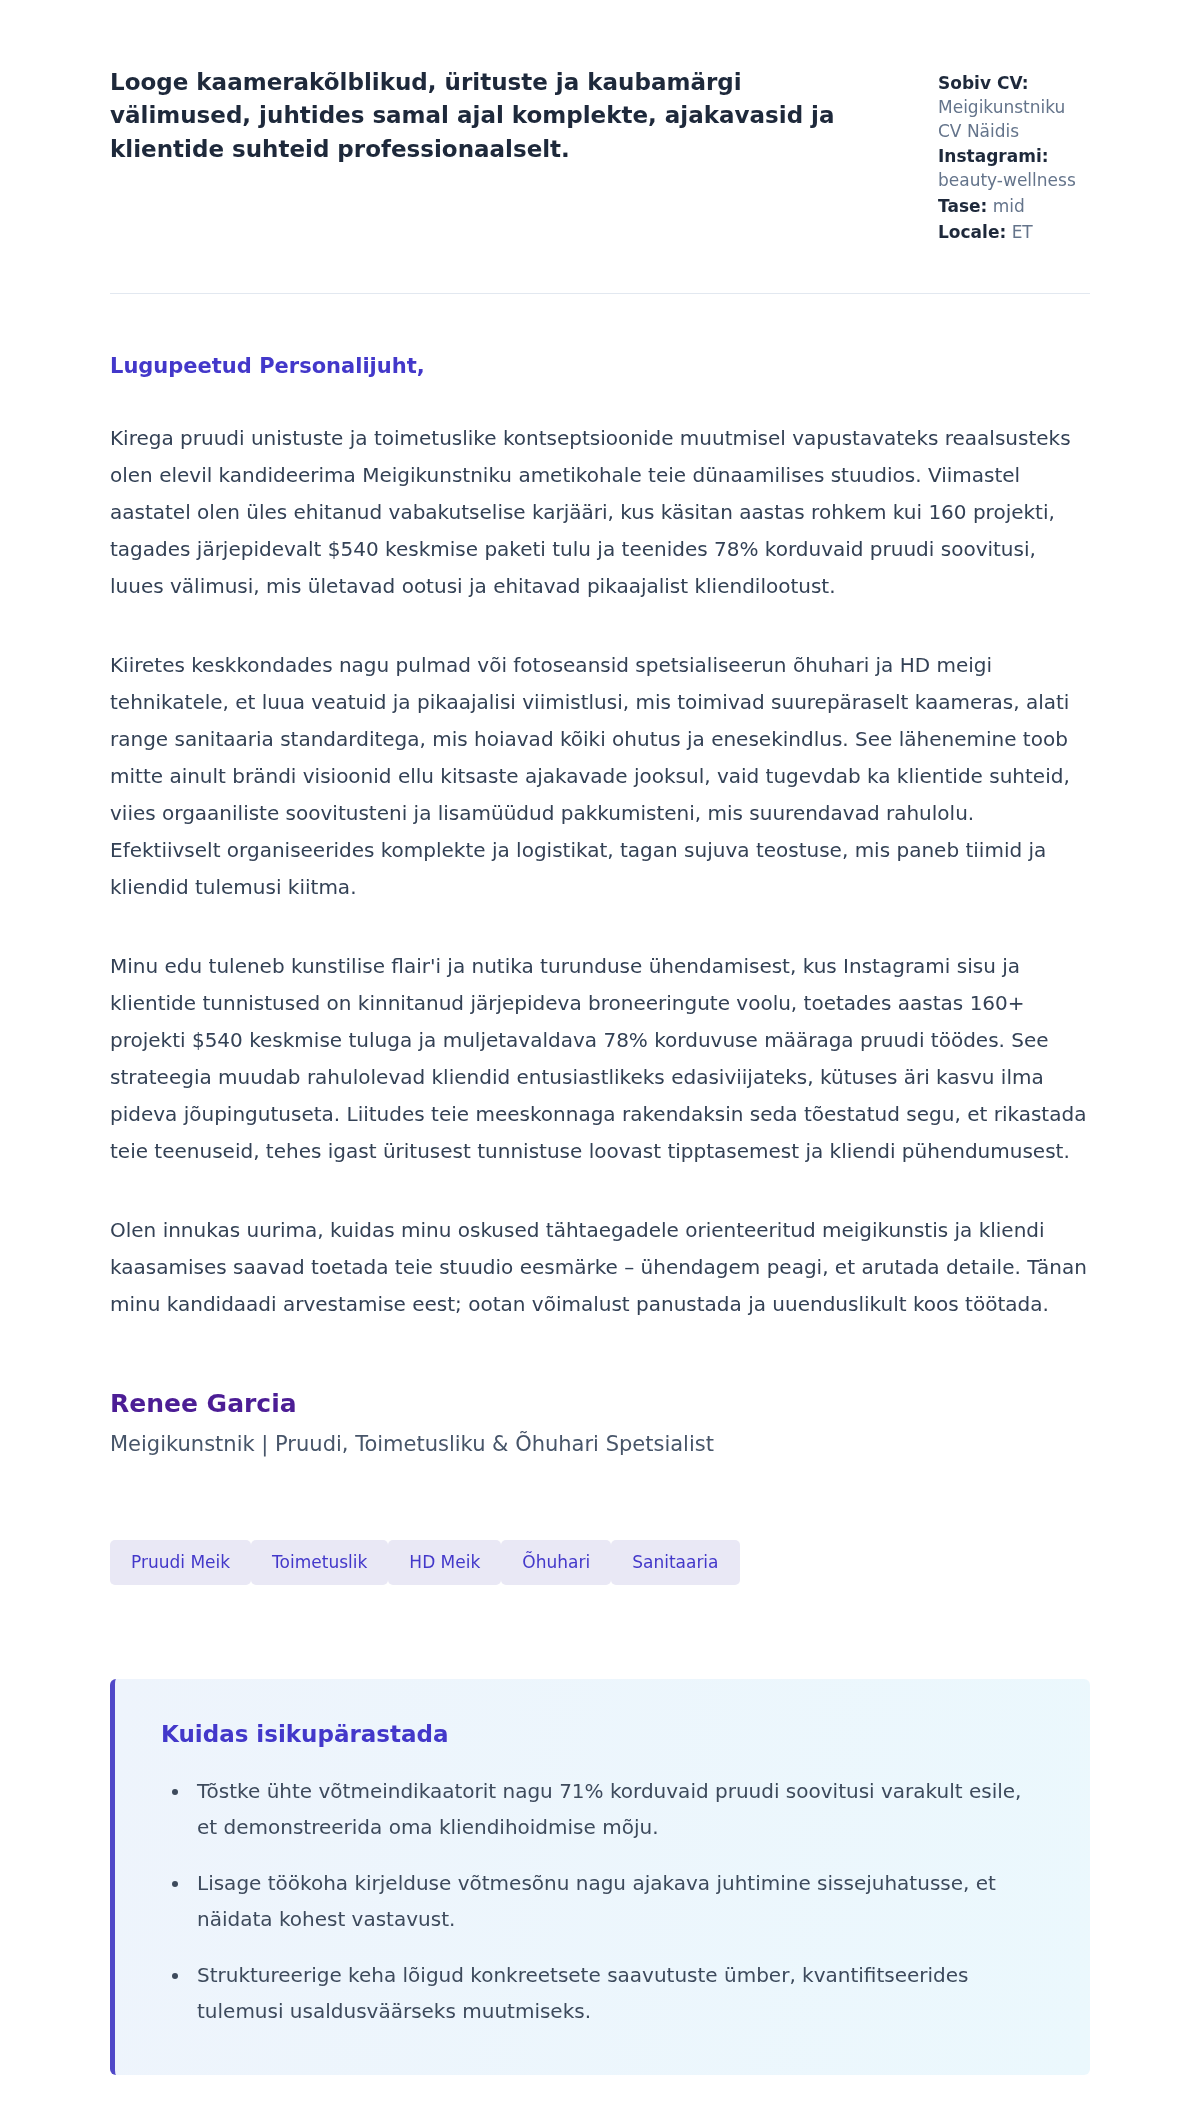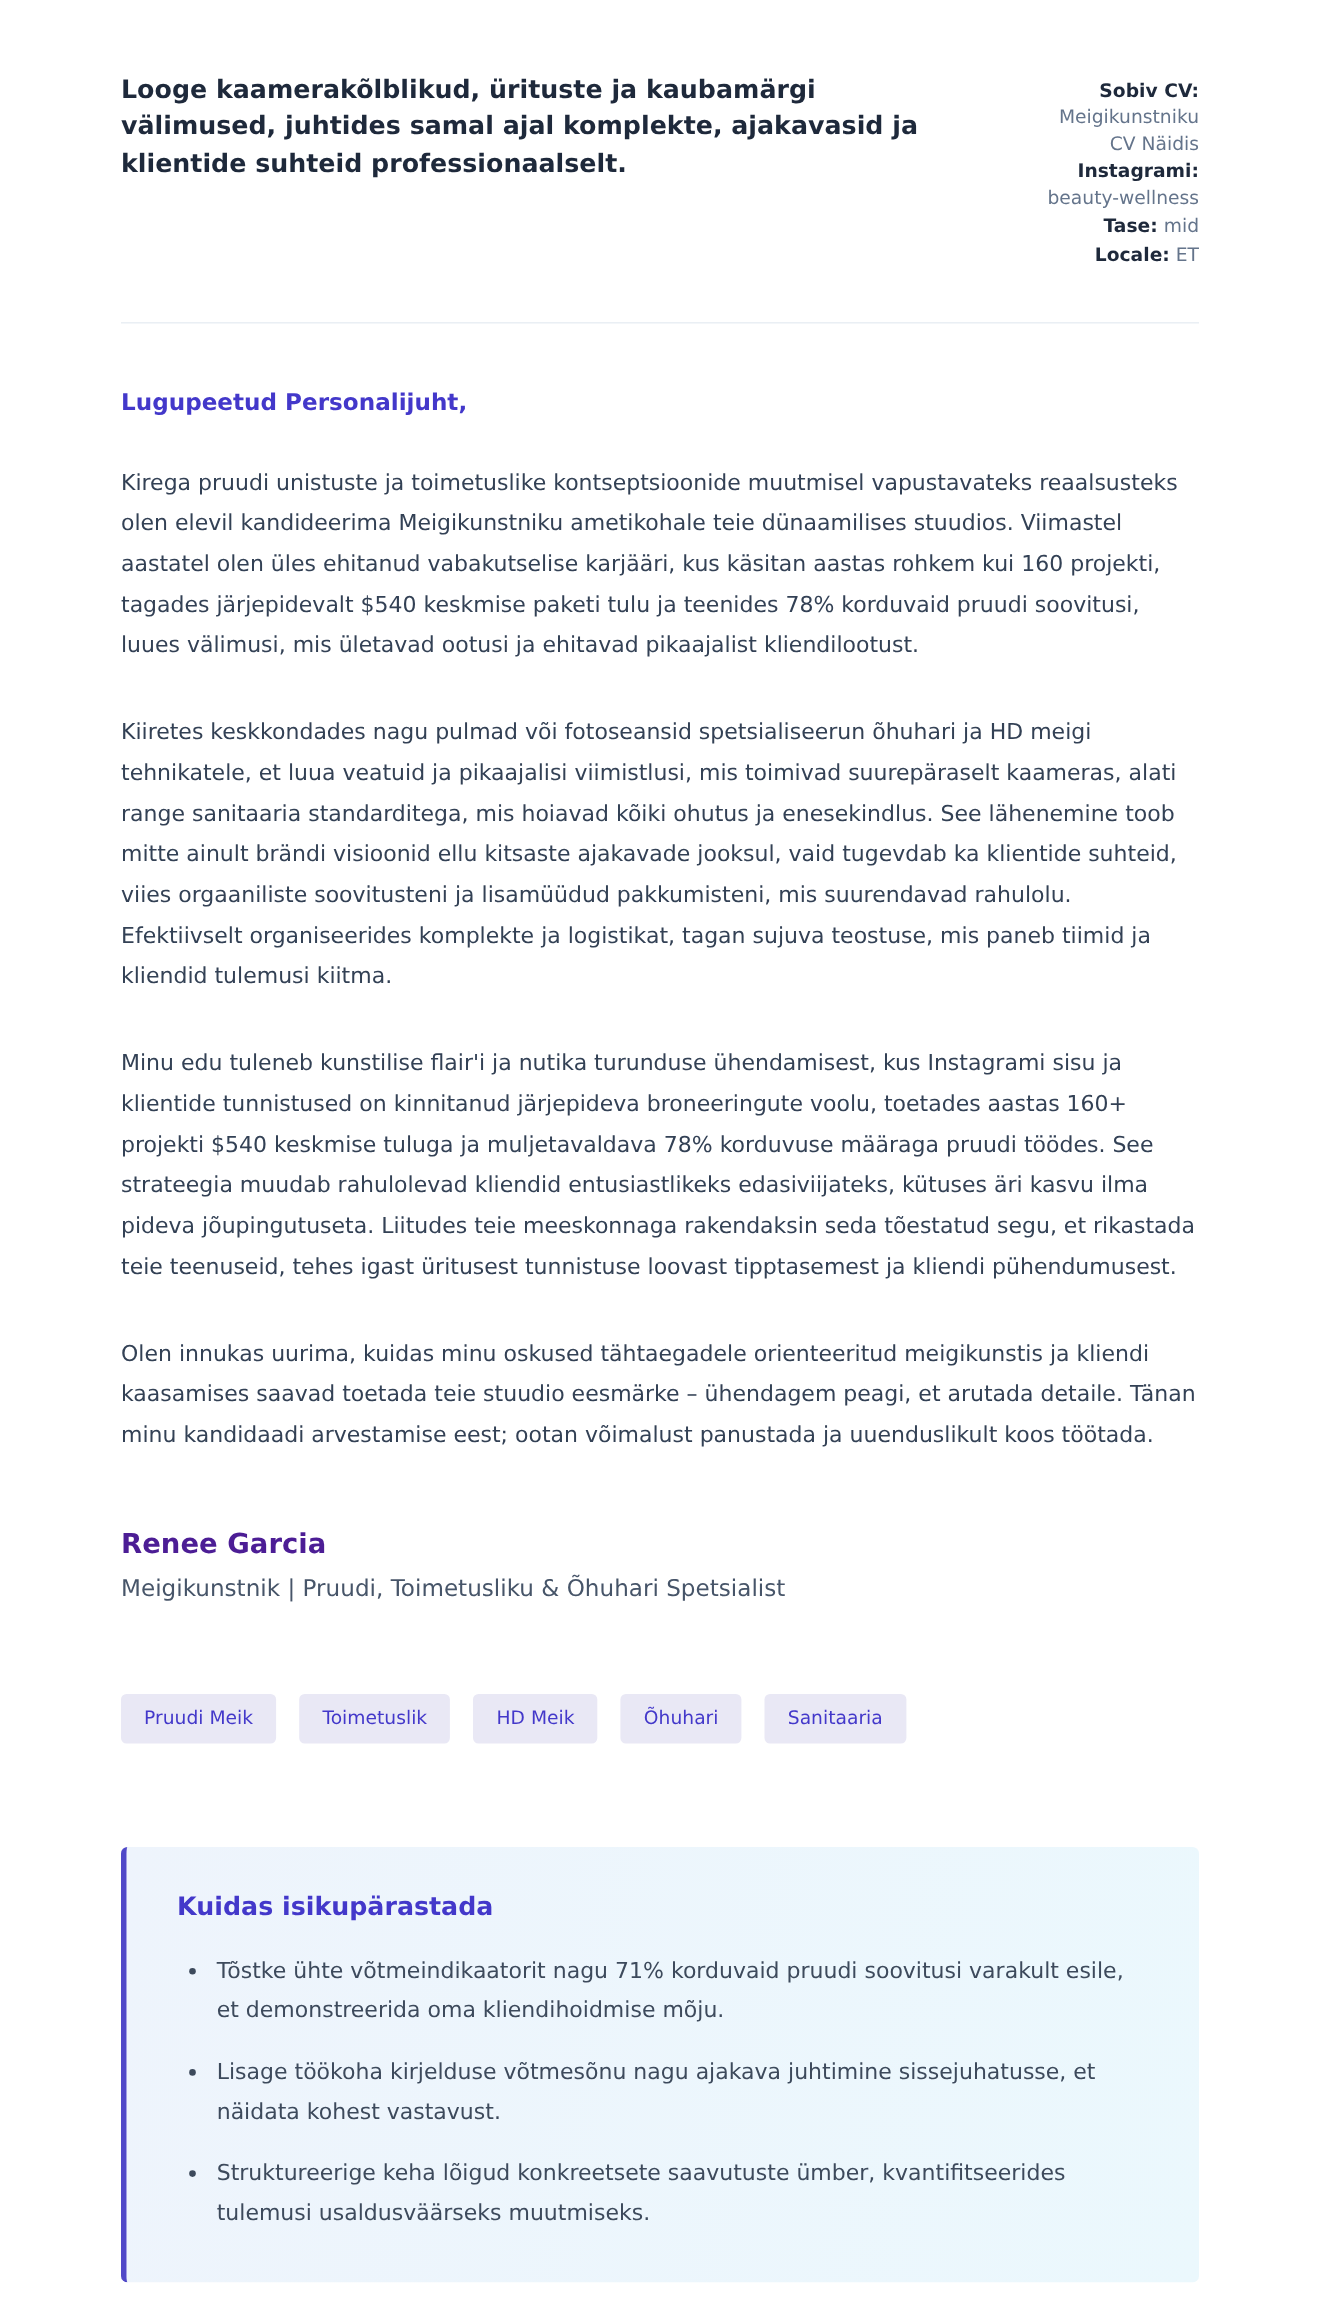--- a/index.html
+++ b/index.html
@@ -30,21 +30,20 @@
   .page-subtitle {
     margin: 0;
     color: #1e293b;
     font-size: 23px;
     font-weight: 700;
     line-height: 1.45;
   }
   .meta {
     flex-shrink: 0;
     width: 152px;
-    text-align: right;
     font-size: 17px;
     line-height: 1.4;
     color: #64748b;
     padding-top: 6px;
   }
   .meta-line { margin-bottom: 2px; }
   .meta-label { color: #1e293b; font-weight: 700; }
 
   .divider {
     border: none;
@@ -72,21 +71,21 @@
     font-weight: 700;
     color: #4c1d95;
   }
   .signature-title {
     margin-top: 14px;
     font-size: 21px;
     color: #475569;
   }
 
   
-  .tags { display: flex; flex-wrap: wrap; gap: 21px; margin-top: 84px; }
+  .tags { display: flex; flex-wrap: wrap; gap: 0; margin-top: 84px; }
   .tag {
     background: #e9e8f5;
     color: #4338ca;
     font-size: 17px;
     line-height: 1;
     padding: 14px 21px;
     border-radius: 5px;
     white-space: nowrap;
   }
 

